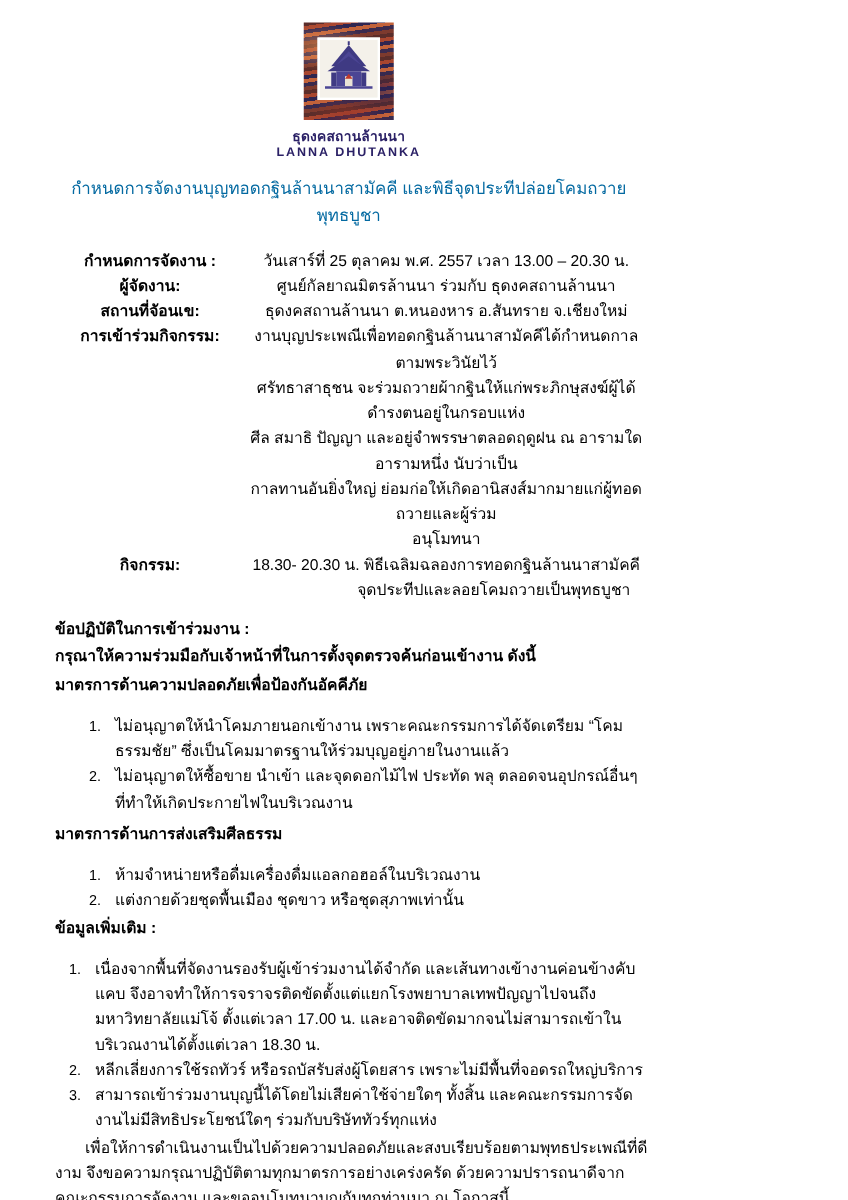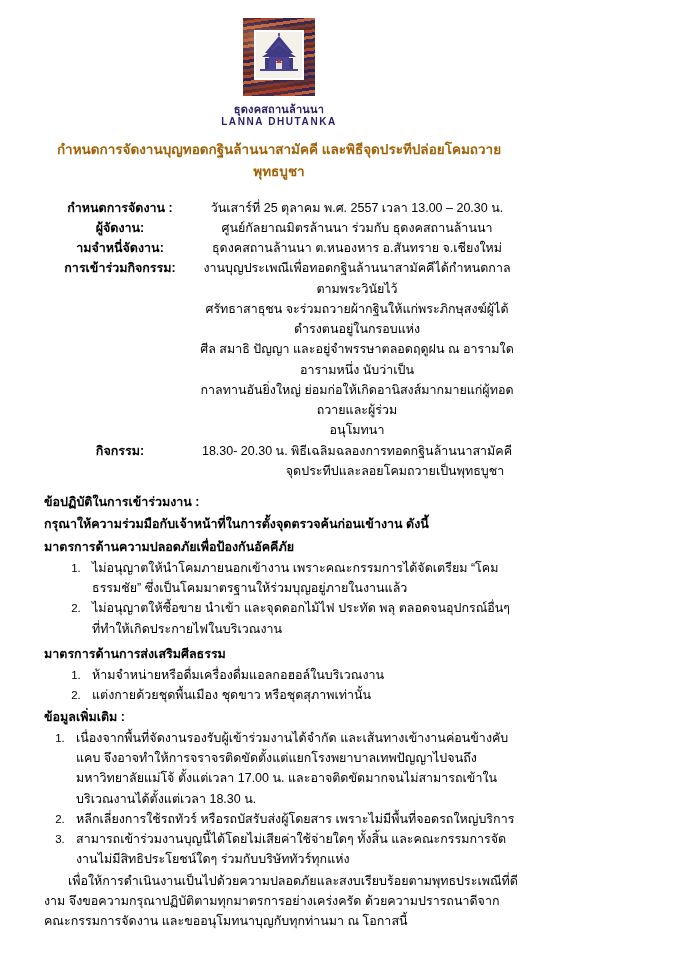--- a/index.html
+++ b/index.html
@@ -83,23 +83,23 @@
   }
 
   
   .title-block {
     text-align: center;
     margin-top: 12px;
     padding: 0 48px;
   }
   .title-line {
     font-size: 13.5px;
-    font-weight: bold;
+    font-weight: normal;
     line-height: 1.65;
-    color: #a16207;
+    color: #0369a1;
   }
 
   
   .body-area {
     padding: 0 40px 0 44px;
     margin-top: 14px;
   }
   .info-row {
     display: flex;
     align-items: flex-start;
@@ -125,21 +125,21 @@
     font-weight: bold;
     line-height: 1.62;
     margin-top: 2px;
   }
   .sec-head.tight { margin-top: 0; }
   .gap-sm { height: 9px; }
   .gap-xs { height: 4px; }
 
   
   ol.rules {
-    margin: 1px 0 1px 0;
+    margin: 13px 0 1px 0;
     padding-left: 40px;
     font-size: 12.5px;
     line-height: 1.62;
   }
   ol.rules.wide { padding-left: 24px; }
   ol.rules li {
     padding-left: 8px;
     margin: 0 0 0 0;
   }
   ol.rules li::marker { font-size: 11.5px; }
@@ -188,21 +188,21 @@
       <div class="info-label">กำหนดการจัดงาน :</div>
       <div class="info-value">วันเสาร์ที่ 25 ตุลาคม พ.ศ. 2557 เวลา 13.00 – 20.30 น.</div>
     </div>
 
     <div class="info-row">
       <div class="info-label">ผู้จัดงาน:</div>
       <div class="info-value">ศูนย์กัลยาณมิตรล้านนา ร่วมกับ ธุดงคสถานล้านนา</div>
     </div>
 
     <div class="info-row">
-      <div class="info-label">ามจำหนี่จัดงาน:</div>
+      <div class="info-label">สถานที่จัอนเข:</div>
       <div class="info-value">ธุดงคสถานล้านนา ต.หนองหาร อ.สันทราย จ.เชียงใหม่</div>
     </div>
 
     <div class="info-row">
       <div class="info-label">การเข้าร่วมกิจกรรม:</div>
       <div class="info-value">
         <span class="value-line">งานบุญประเพณีเพื่อทอดกฐินล้านนาสามัคคีได้กำหนดกาลตามพระวินัยไว้</span>
         <span class="value-line">ศรัทธาสาธุชน จะร่วมถวายผ้ากฐินให้แก่พระภิกษุสงฆ์ผู้ได้ดำรงตนอยู่ในกรอบแห่ง</span>
         <span class="value-line">ศีล สมาธิ ปัญญา และอยู่จำพรรษาตลอดฤดูฝน ณ อารามใดอารามหนึ่ง นับว่าเป็น</span>
         <span class="value-line">กาลทานอันยิ่งใหญ่ ย่อมก่อให้เกิดอานิสงส์มากมายแก่ผู้ทอดถวายและผู้ร่วม</span>

